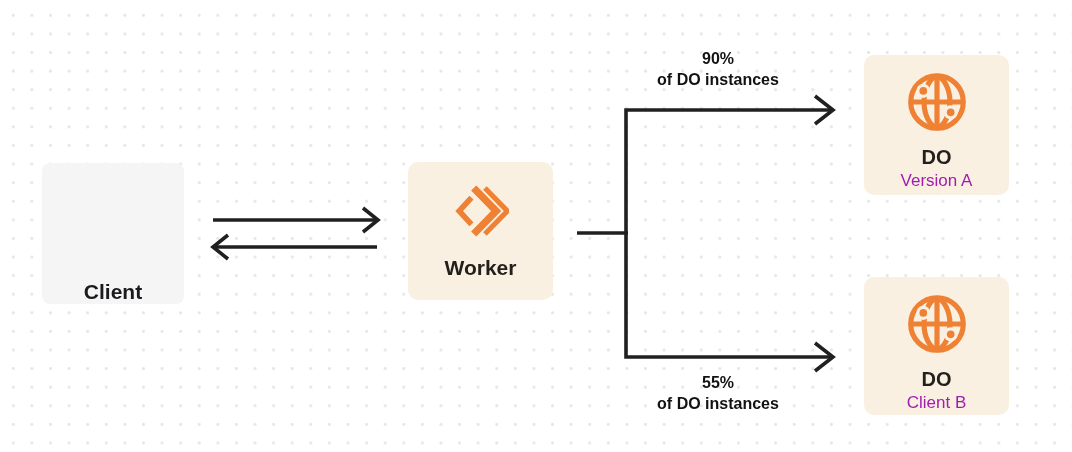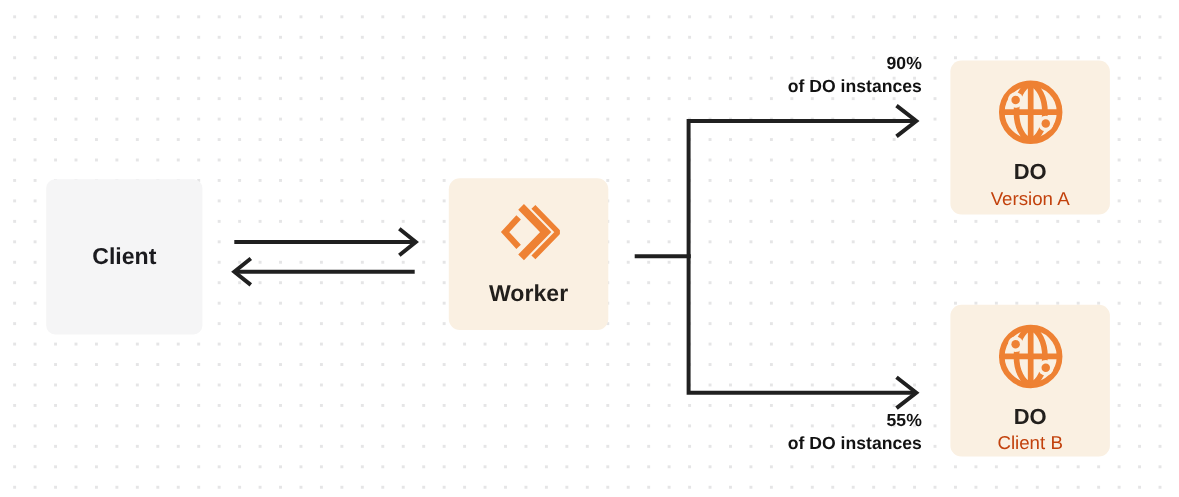--- a/index.html
+++ b/index.html
@@ -22,21 +22,21 @@
     left: 0; top: 0;
     width: 1072px; height: 452px;
     pointer-events: none;
   }
 
   .node {
     position: absolute;
     display: flex;
     flex-direction: column;
     align-items: center;
-    justify-content: center;
+    justify-content: flex-end;
   }
 
   .client-box {
     left: 42px; top: 163px;
     width: 142px; height: 141px;
     background: #f5f5f6;
     border-radius: 8px;
   }
   .client-box .node-label {
     font-size: 21px;
@@ -74,28 +74,28 @@
   .do-title {
     font-size: 20px;
     font-weight: 700;
     color: #221f1c;
     margin-top: 7px;
     line-height: 1.1;
   }
   .do-subtitle {
     font-size: 17px;
     font-weight: 400;
-    color: #c2410c;
+    color: #a21caf;
     margin-top: 3px;
   }
 
   .route-label {
     position: absolute;
     width: 240px;
-    text-align: right;
+    text-align: center;
     font-size: 16px;
     font-weight: 700;
     color: #121212;
     line-height: 21px;
   }
   .route-label-top { left: 598px; top: 48px; }
   .route-label-bottom { left: 598px; top: 372px; }
 
   .icon-svg { display: block; }
 </style>

